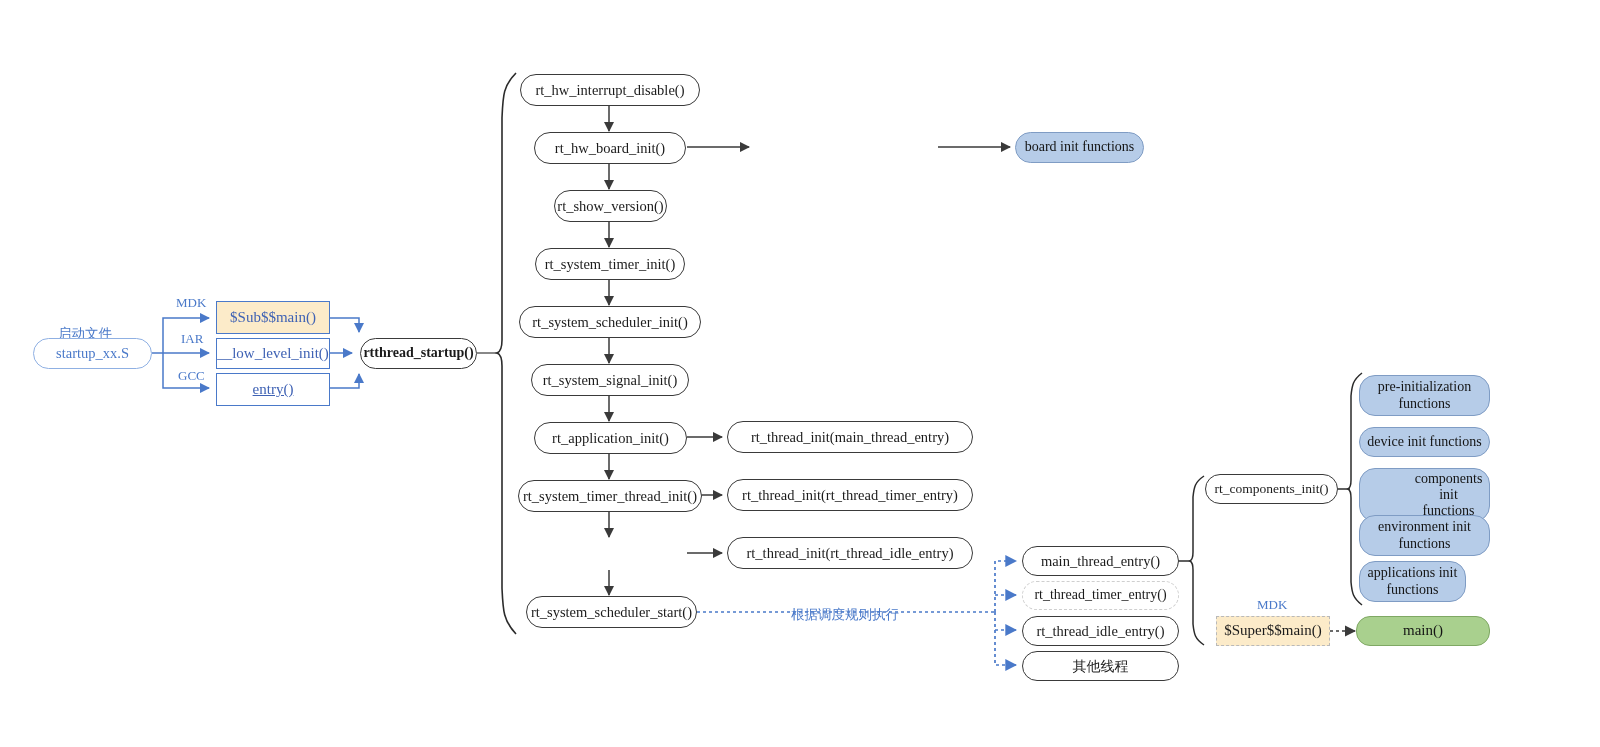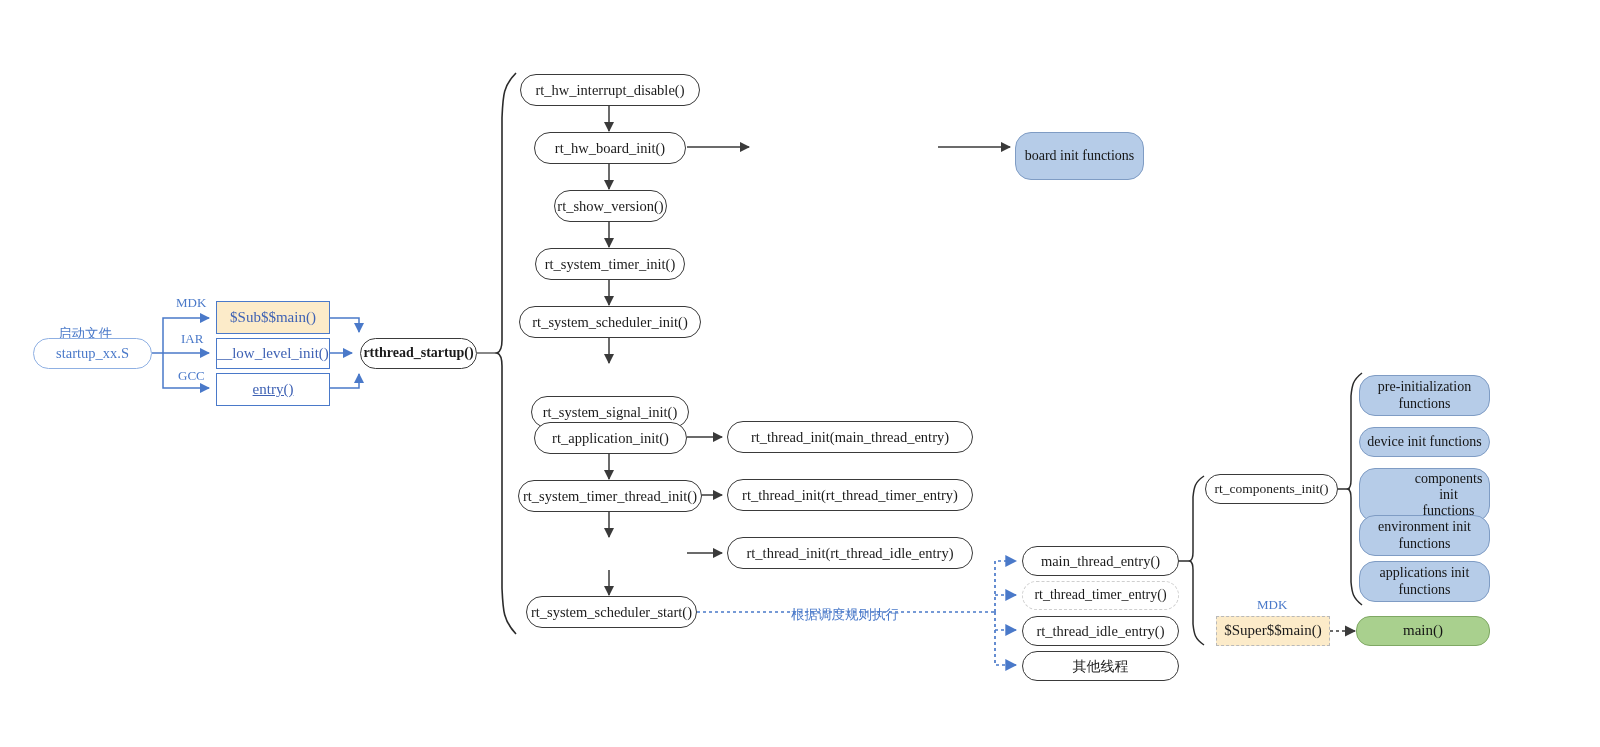--- a/index.html
+++ b/index.html
@@ -147,26 +147,26 @@
   <div class="node bluerect" style="left:216px;top:338px;width:114px;height:31px;">__low_level_init()</div>
   <div class="node bluerect" style="left:216px;top:373px;width:114px;height:33px;text-decoration:underline;">entry()</div>
 
   <div class="node rnode" style="left:360px;top:338px;width:117px;height:31px;font-weight:bold;font-size:14px;">rtthread_startup()</div>
 
   <div class="node rnode" style="left:520px;top:74px;width:180px;height:32px;">rt_hw_interrupt_disable()</div>
   <div class="node rnode" style="left:534px;top:132px;width:152px;height:32px;">rt_hw_board_init()</div>
   <div class="node rnode" style="left:554px;top:190px;width:113px;height:32px;">rt_show_version()</div>
   <div class="node rnode" style="left:535px;top:248px;width:150px;height:32px;">rt_system_timer_init()</div>
   <div class="node rnode" style="left:519px;top:306px;width:182px;height:32px;">rt_system_scheduler_init()</div>
-  <div class="node rnode" style="left:531px;top:364px;width:158px;height:32px;margin-top:32px;">rt_system_signal_init()</div>
+  <div class="node rnode" style="left:531px;top:364px;width:158px;height:32px;">rt_system_signal_init()</div>
   <div class="node rnode" style="left:534px;top:422px;width:153px;height:32px;">rt_application_init()</div>
   <div class="node rnode" style="left:518px;top:480px;width:184px;height:32px;">rt_system_timer_thread_init()</div>
   <div class="node rnode" style="left:526px;top:596px;width:171px;height:32px;">rt_system_scheduler_start()</div>
 
-  <div class="node bluebox" style="left:1015px;top:132px;width:129px;height:48px;">board init functions</div>
+  <div class="node bluebox" style="left:1015px;top:132px;width:129px;height:31px;">board init functions</div>
 
   <div class="node rnode" style="left:727px;top:421px;width:246px;height:32px;">rt_thread_init(main_thread_entry)</div>
   <div class="node rnode" style="left:727px;top:479px;width:246px;height:32px;">rt_thread_init(rt_thread_timer_entry)</div>
   <div class="node rnode" style="left:727px;top:537px;width:246px;height:32px;">rt_thread_init(rt_thread_idle_entry)</div>
 
   <div class="lbl cn" style="left:791px;top:594px;">根据调度规则执行</div>
 
   <div class="node rnode" style="left:1022px;top:546px;width:157px;height:30px;">main_thread_entry()</div>
   <div class="node fadednode" style="left:1022px;top:581px;width:157px;height:29px;text-align:center;">rt_thread_timer_entry()</div>
   <div class="node rnode" style="left:1022px;top:616px;width:157px;height:30px;">rt_thread_idle_entry()</div>
@@ -179,16 +179,16 @@
 
   <div class="node greenbox" style="left:1356px;top:616px;width:134px;height:30px;">main()</div>
 
   <div class="node bluebox" style="left:1359px;top:375px;width:131px;height:41px;white-space:pre-line;">pre-initialization
 functions</div>
   <div class="node bluebox" style="left:1359px;top:427px;width:131px;height:30px;white-space:pre-line;">device init functions</div>
   <div class="node bluebox" style="left:1359px;top:468px;width:131px;height:54px;white-space:pre-line;padding-left:48px;">components init
 functions</div>
   <div class="node bluebox" style="left:1359px;top:515px;width:131px;height:41px;white-space:pre-line;">environment init
 functions</div>
-  <div class="node bluebox" style="left:1359px;top:561px;width:131px;height:41px;white-space:pre-line;">applications init
+  <div class="node bluebox" style="left:1359px;top:561px;width:107px;height:41px;white-space:pre-line;">applications init
 functions</div>
 
 </div>
 
 </body></html>

